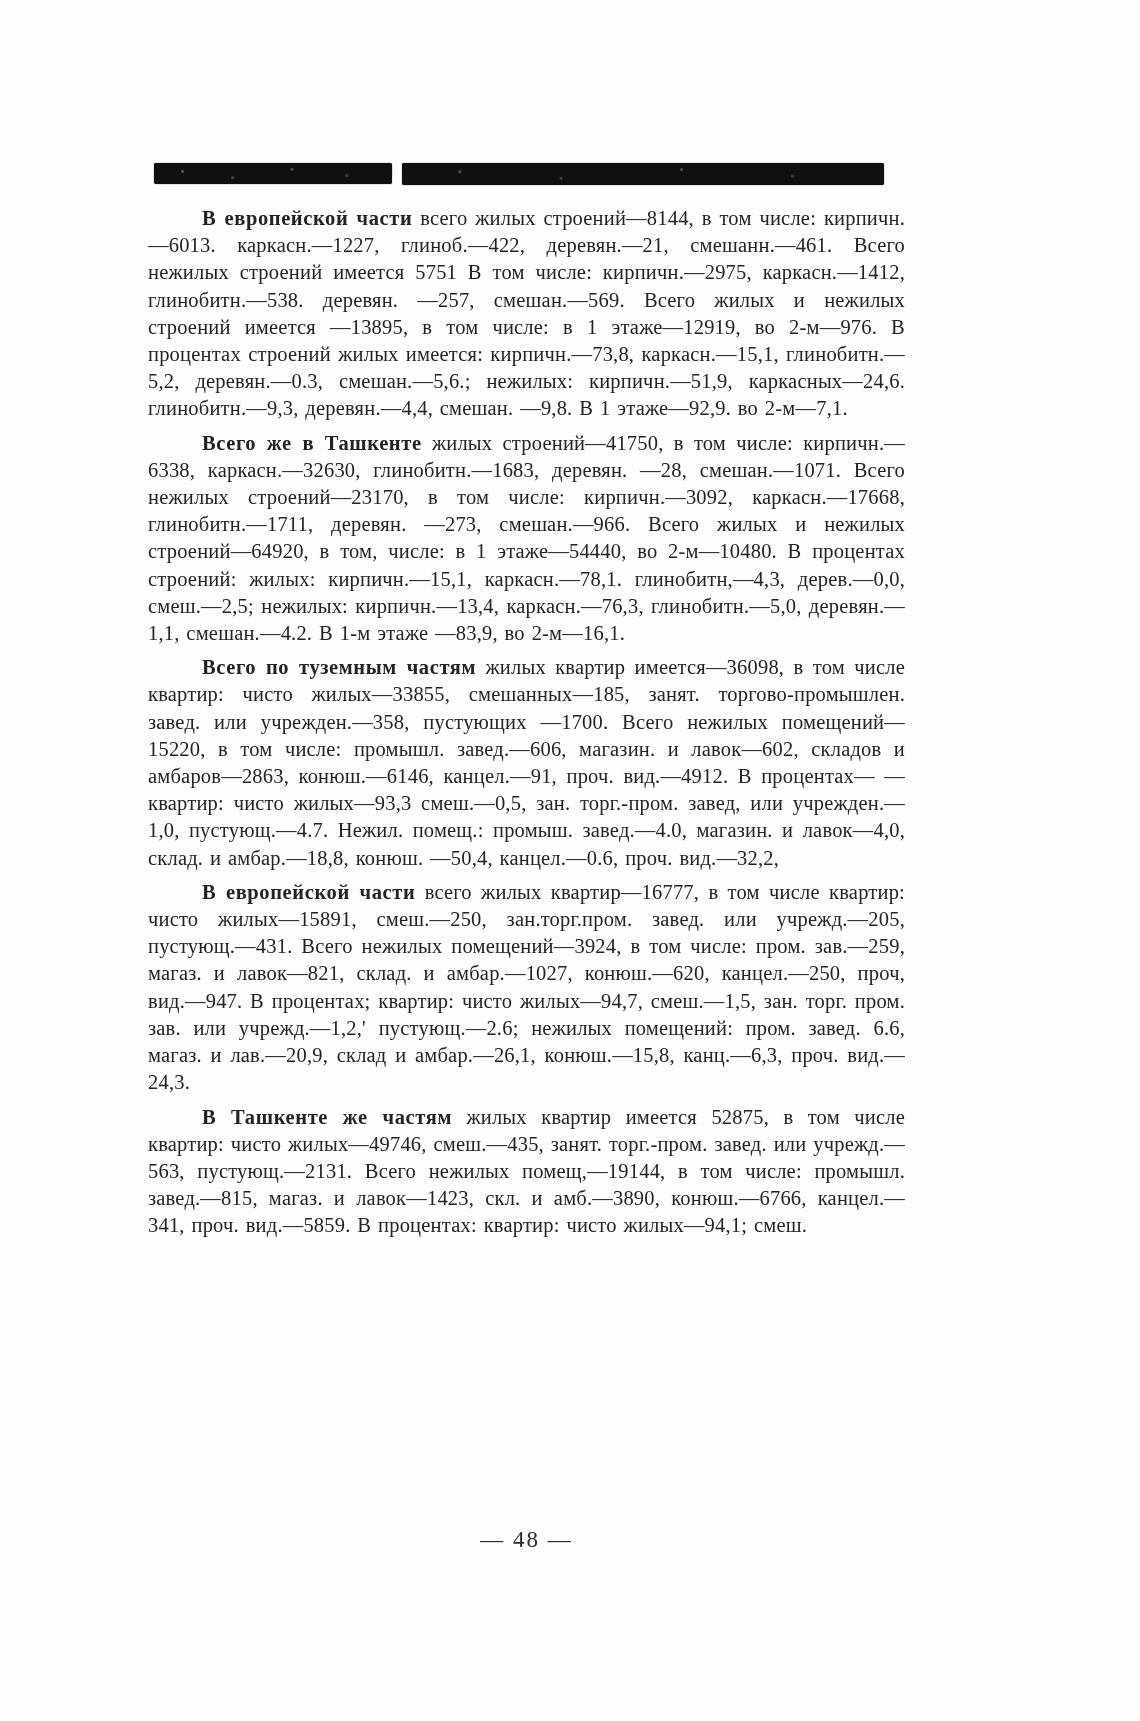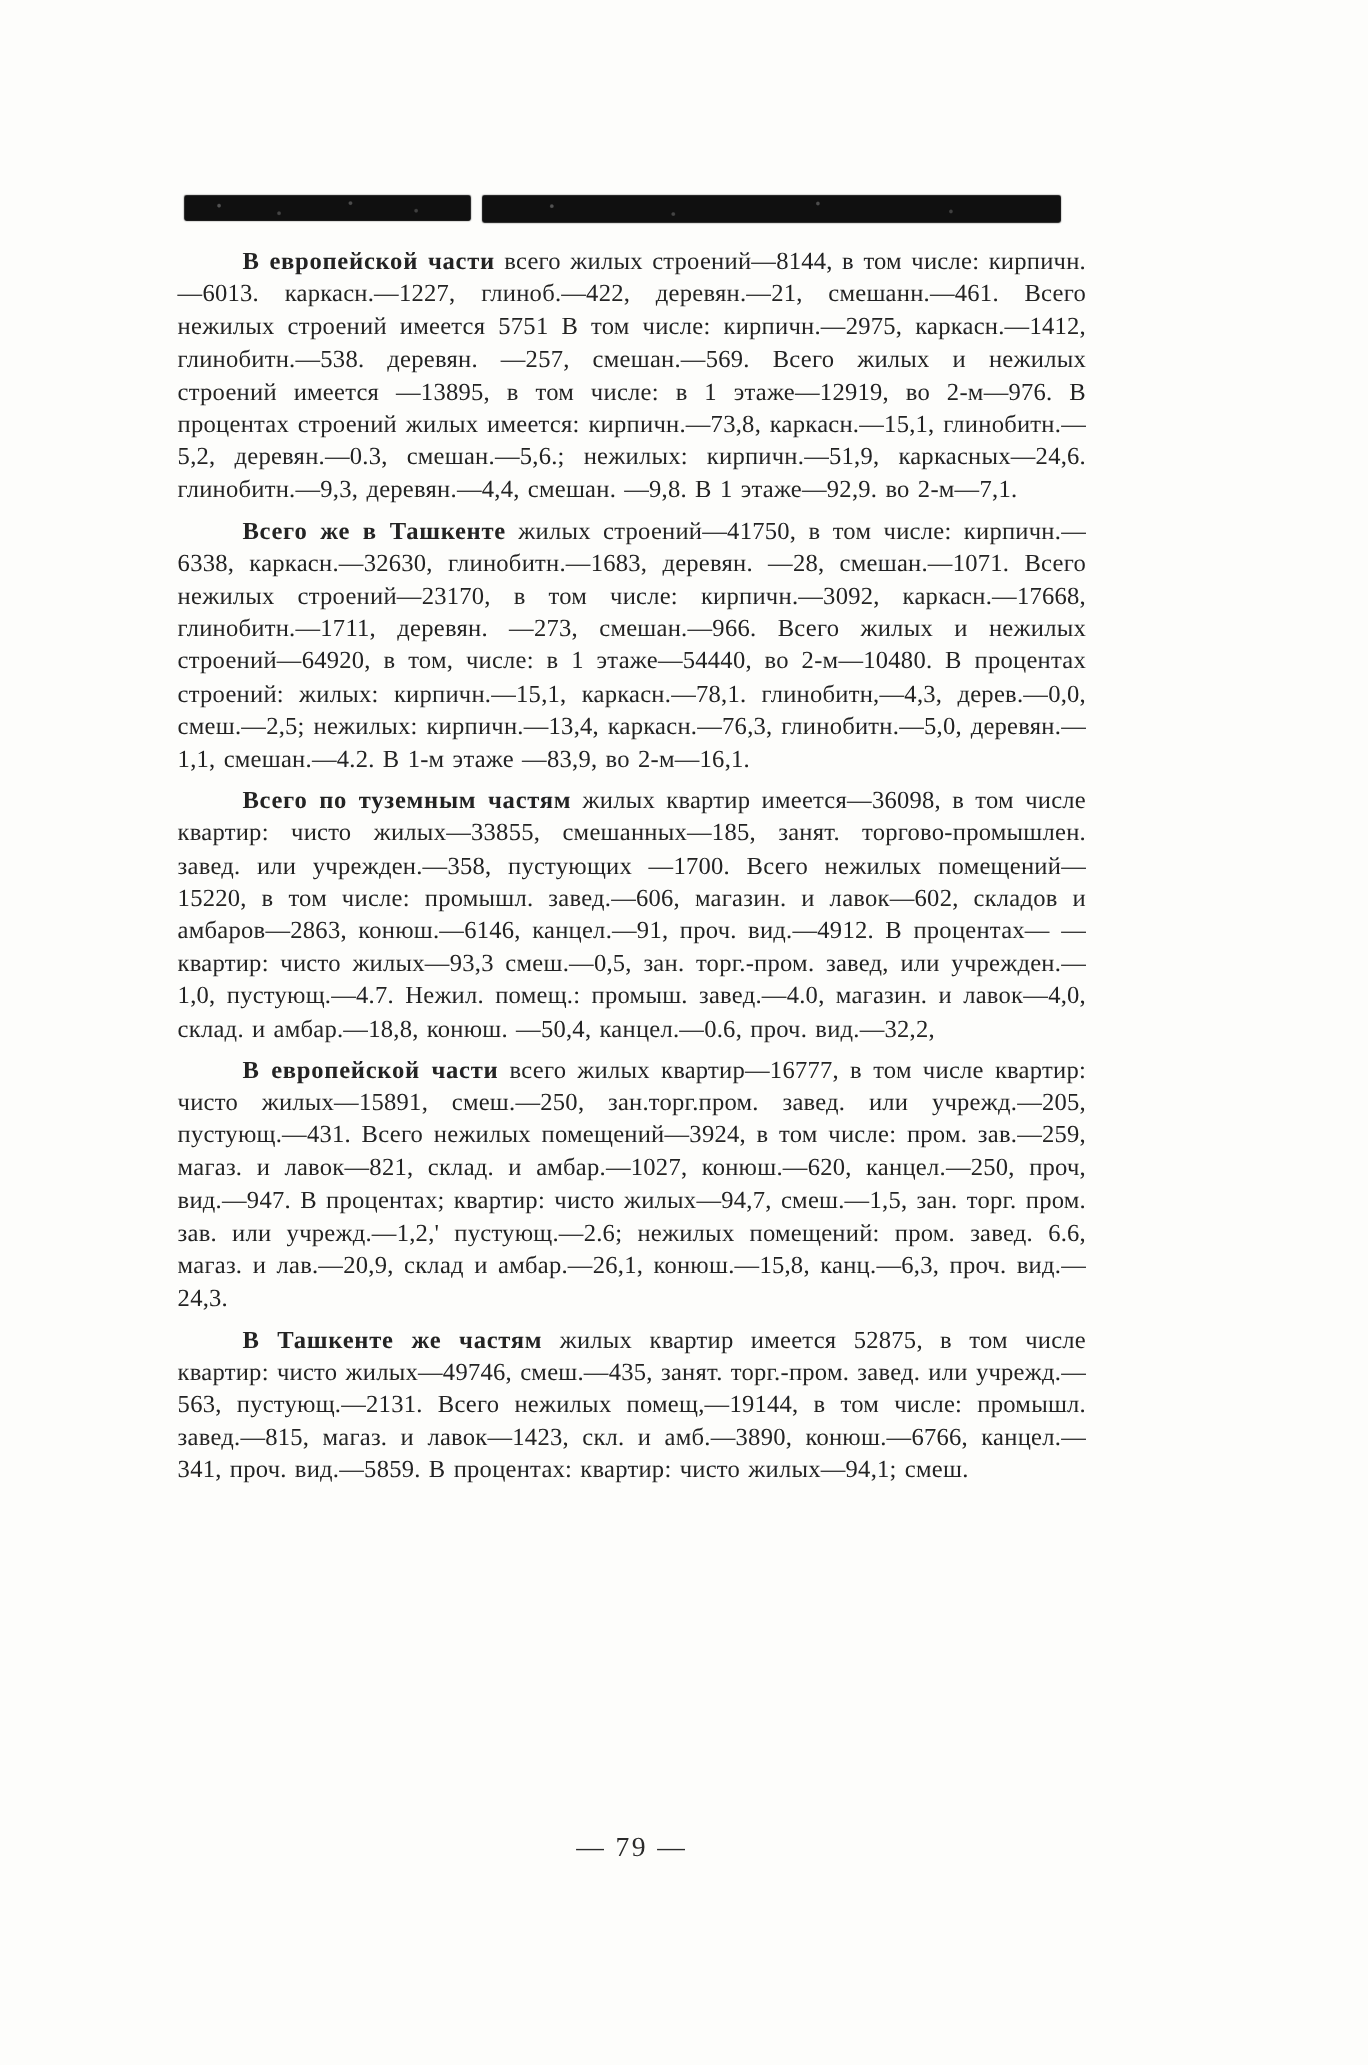--- a/index.html
+++ b/index.html
@@ -83,15 +83,15 @@
   </div>
 
   <div class="text-block">
     <p><span class="lead">В европейской части</span><span> всего жилых строений—8144, в том числе: кирпичн.—6013. каркасн.—1227, глиноб.—422, деревян.—21, смешанн.—461. Всего нежилых строений имеется 5751 В том числе: кирпичн.—2975, каркасн.—1412, глинобитн.—538. деревян. —257, смешан.—569. Всего жилых и нежилых строений имеется —13895, в том числе: в 1 этаже—12919, во 2-м—976. В процентах строений жилых имеется: кирпичн.—73,8, каркасн.—15,1, глинобитн.—5,2, деревян.—0.3, смешан.—5,6.; нежилых: кирпичн.—51,9, каркасных—24,6. глинобитн.—9,3, деревян.—4,4, смешан. —9,8. В 1 этаже—92,9. во 2-м—7,1.</span></p>
     <p><span class="lead">Всего же в Ташкенте</span><span> жилых строений—41750, в том числе: кирпичн.—6338, каркасн.—32630, глинобитн.—1683, деревян. —28, смешан.—1071. Всего нежилых строений—23170, в том числе: кирпичн.—3092, каркасн.—17668, глинобитн.—1711, деревян. —273, смешан.—966. Всего жилых и нежилых строений—64920, в том, числе: в 1 этаже—54440, во 2-м—10480. В процентах строений: жилых: кирпичн.—15,1, каркасн.—78,1. глинобитн,—4,3, дерев.—0,0, смеш.—2,5; нежилых: кирпичн.—13,4, каркасн.—76,3, глинобитн.—5,0, деревян.—1,1, смешан.—4.2. В 1-м этаже —83,9, во 2-м—16,1.</span></p>
     <p><span class="lead">Всего по туземным частям</span><span> жилых квартир имеется—36098, в том числе квартир: чисто жилых—33855, смешанных—185, занят. торгово-промышлен. завед. или учрежден.—358, пустующих —1700. Всего нежилых помещений—15220, в том числе: промышл. завед.—606, магазин. и лавок—602, складов и амбаров—2863, конюш.—6146, канцел.—91, проч. вид.—4912. В процентах— —квартир: чисто жилых—93,3 смеш.—0,5, зан. торг.-пром. завед, или учрежден.—1,0, пустующ.—4.7. Нежил. помещ.: промыш. завед.—4.0, магазин. и лавок—4,0, склад. и амбар.—18,8, конюш. —50,4, канцел.—0.6, проч. вид.—32,2,</span></p>
     <p><span class="lead">В европейской части</span><span> всего жилых квартир—16777, в том числе квартир: чисто жилых—15891, смеш.—250, зан.торг.пром. завед. или учрежд.—205, пустующ.—431. Всего нежилых помещений—3924, в том числе: пром. зав.—259, магаз. и лавок—821, склад. и амбар.—1027, конюш.—620, канцел.—250, проч, вид.—947. В процентах; квартир: чисто жилых—94,7, смеш.—1,5, зан. торг. пром. зав. или учрежд.—1,2,' пустующ.—2.6; нежилых помещений: пром. завед. 6.6, магаз. и лав.—20,9, склад и амбар.—26,1, конюш.—15,8, канц.—6,3, проч. вид.—24,3.</span></p>
     <p><span class="lead">В Ташкенте же частям</span><span> жилых квартир имеется 52875, в том числе квартир: чисто жилых—49746, смеш.—435, занят. торг.-пром. завед. или учрежд.—563, пустующ.—2131. Всего нежилых помещ,—19144, в том числе: промышл. завед.—815, магаз. и лавок—1423, скл. и амб.—3890, конюш.—6766, канцел.—341, проч. вид.—5859. В процентах: квартир: чисто жилых—94,1; смеш.</span></p>
   </div>
 
-  <div class="footer">— 79 —</div>
+  <div class="footer">— 48 —</div>
 
 </div>
 
 </body></html>

